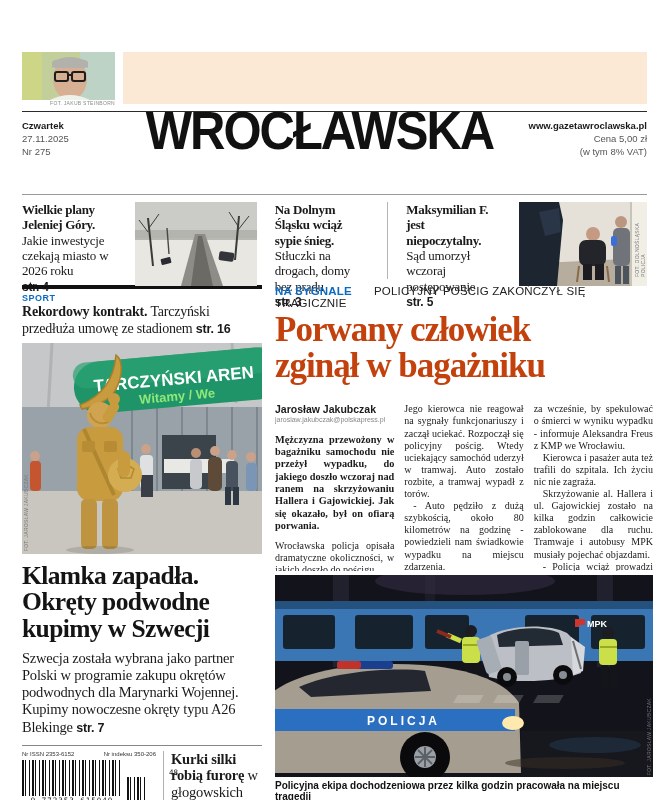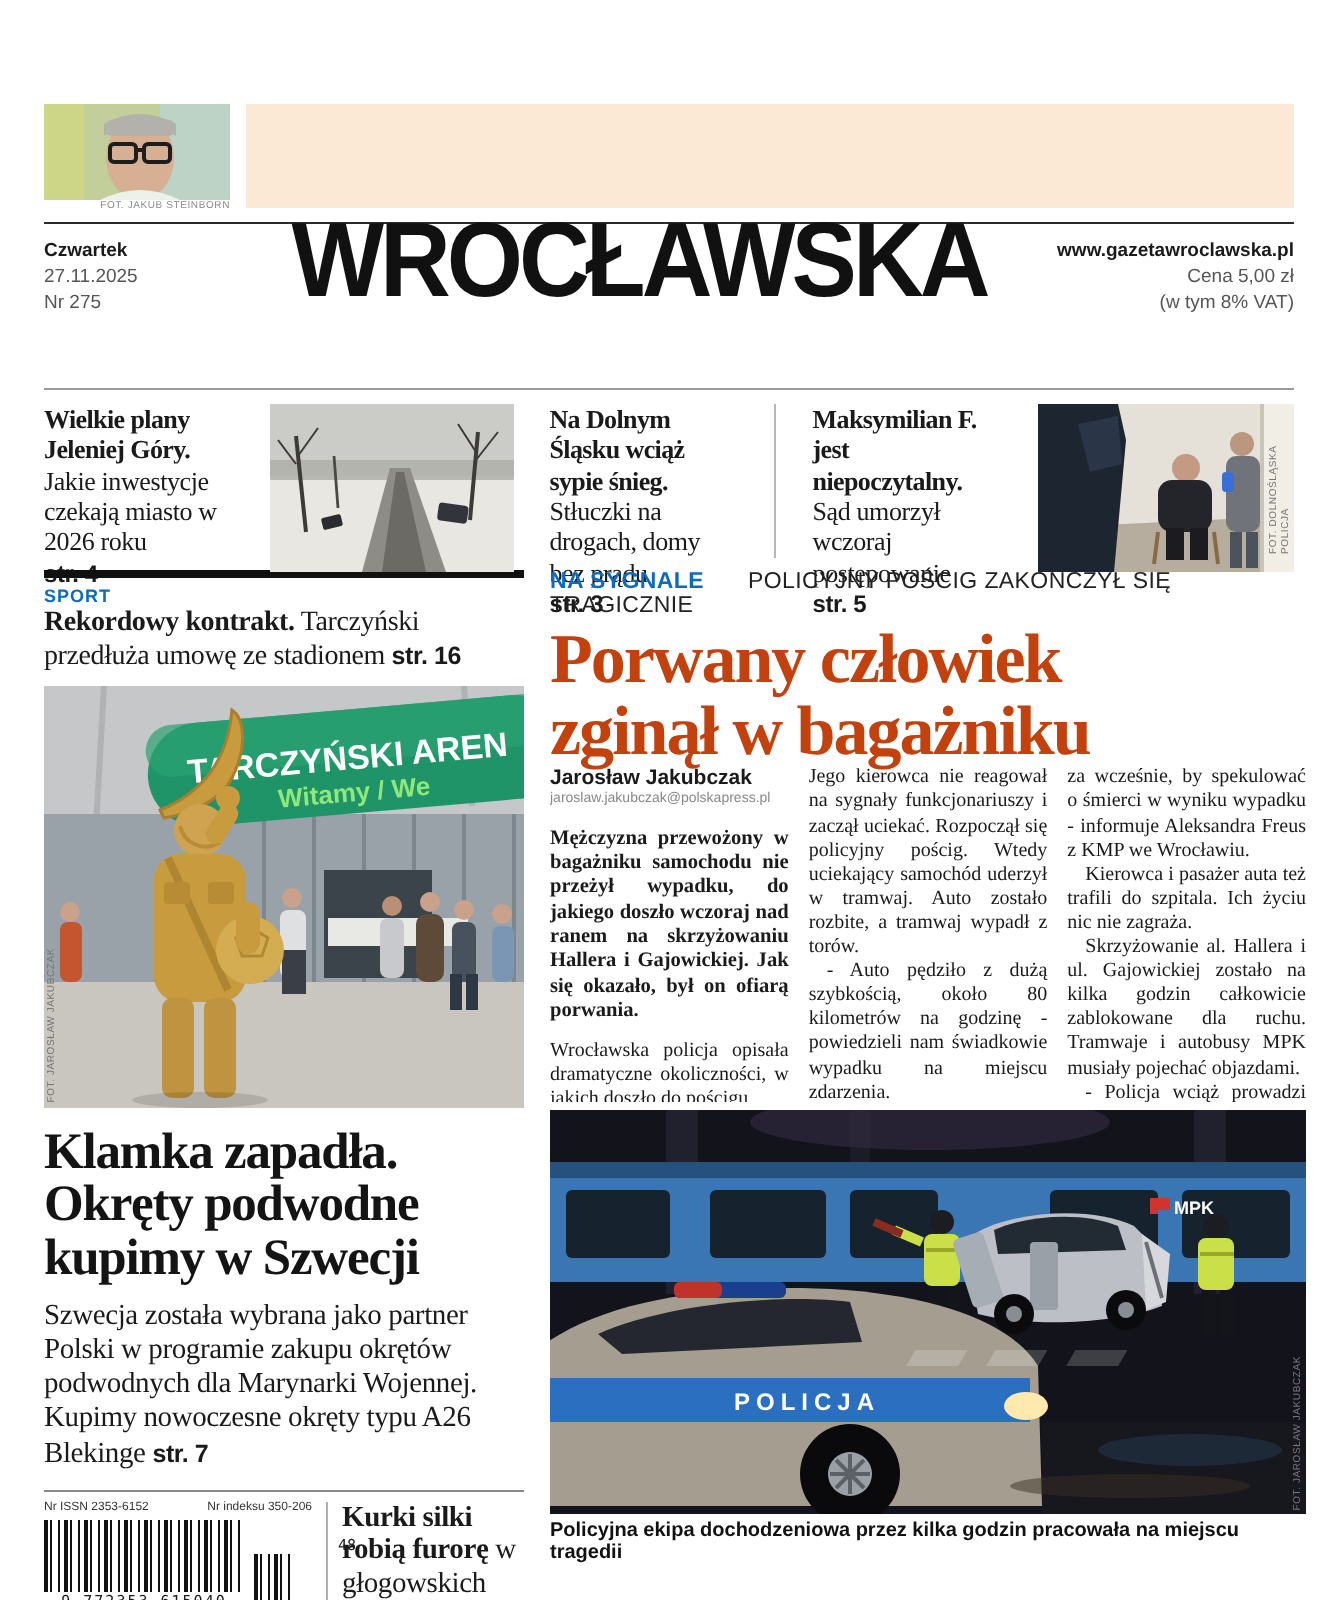--- a/index.html
+++ b/index.html
@@ -78,21 +78,21 @@
   .minibar { width:18px; }
   .minibar .num { font-family:"DejaVu Sans Mono",monospace; font-size:7.5px; text-align:center;margin-left:42px; }
   .minibar .bars { height:28px; }
   .foot-teaser { flex:1; font-size:14.5px; line-height:1.15; letter-spacing:-0.2px; }
 
   
   .kicker { font-family:"Liberation Sans",sans-serif; font-size:11.5px; font-weight:bold; letter-spacing:.2px; }
   .kicker .klabel { color:#0b6bc2; margin-right:22px; }
   .kicker .ktext { color:#222; font-weight:normal; }
   .mheadline { font-size:35px; font-weight:bold; line-height:1.02; letter-spacing:-1px; color:#c2410c; margin-top:3px; }
-  .cols { display:flex; gap:10px; margin-top:0; height:168px; overflow:hidden; }
+  .cols { display:flex; gap:10px; margin-top:20px; height:168px; overflow:hidden; }
   .col { flex:1; font-size:10px; line-height:1.21; text-align:justify; hyphens:auto; }
   .byline { font-family:"Liberation Sans",sans-serif; font-size:10.5px; font-weight:bold; }
   .bymail { font-family:"Liberation Sans",sans-serif; font-size:7px; color:#888; margin-bottom:9px; }
   .lead { font-weight:bold; font-size:10.3px; line-height:1.2; margin-bottom:8px; }
   .col p { margin:0; }
   .col p + p { text-indent:9px; }
   .mainphoto { position:relative; margin-top:4px; }
   .mainphoto svg { display:block; }
   .mcaption { font-family:"Liberation Sans",sans-serif; font-size:10px; font-weight:bold; color:#111; margin-top:3px; }
 </style>

